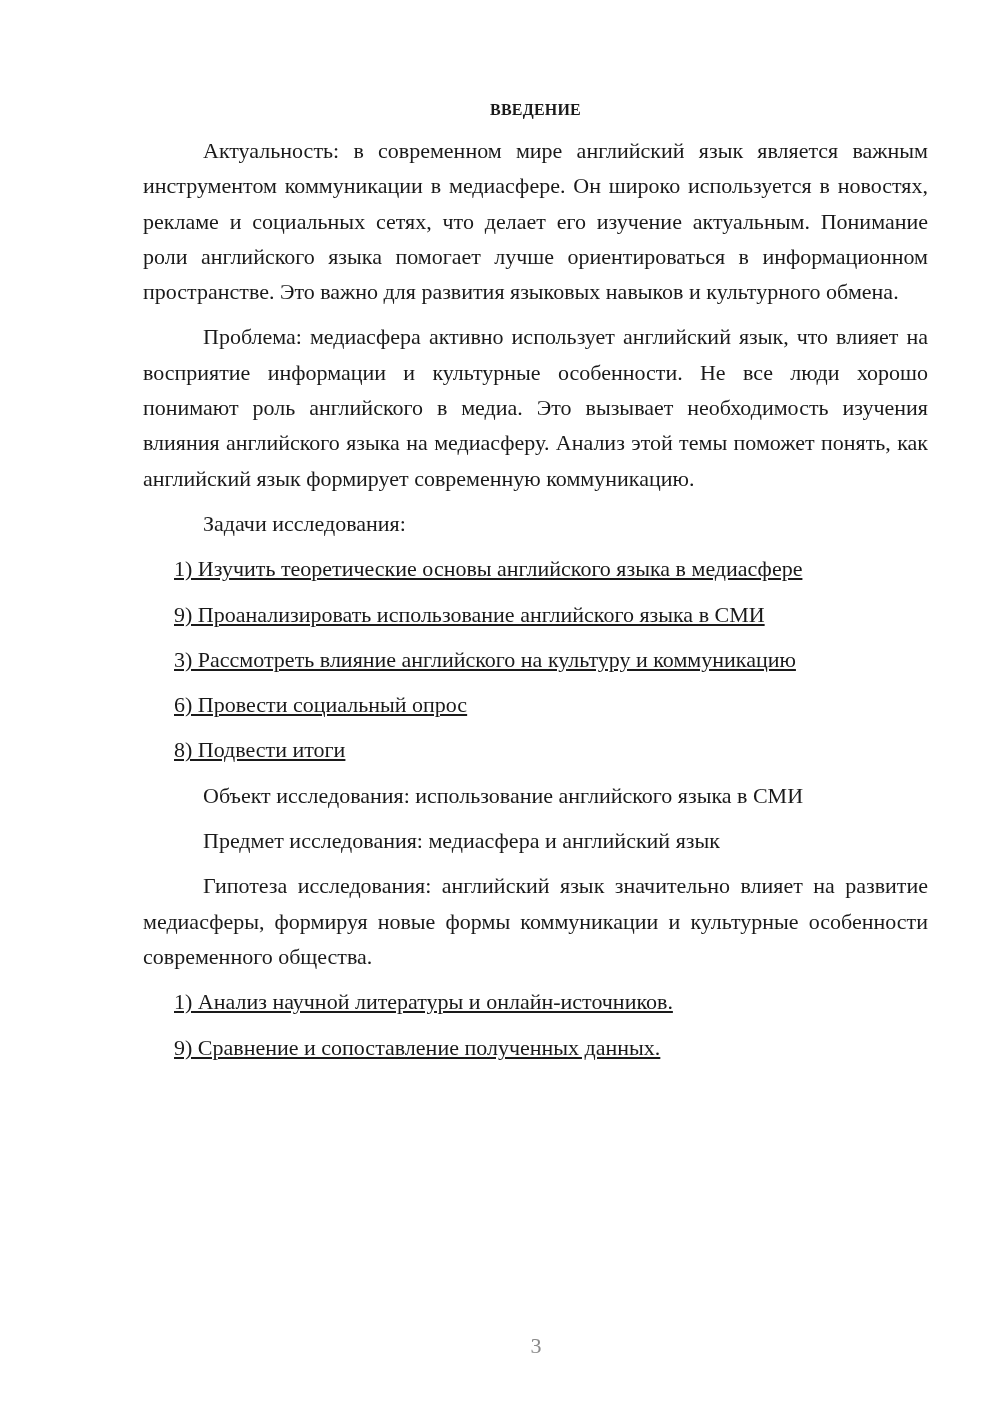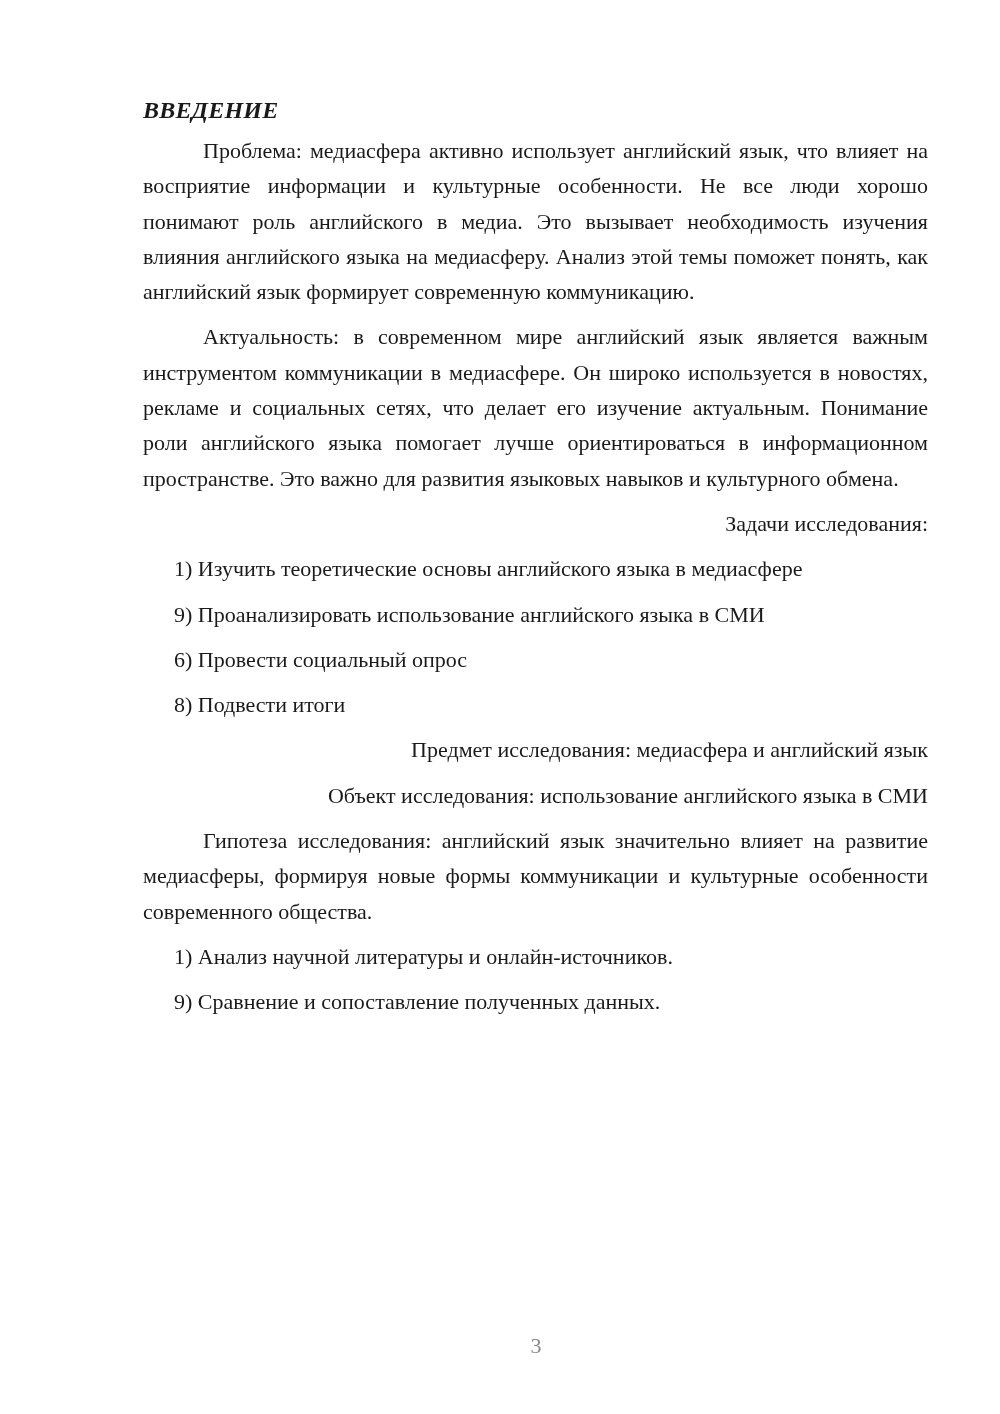--- a/index.html
+++ b/index.html
@@ -15,76 +15,77 @@
       font-family: "Liberation Serif", "DejaVu Serif", serif;
       color: #1a1a1a;
     }
     .page {
       position: absolute;
       left: 143px;
       top: 92px;
       width: 785px;
     }
     .title {
+      text-align: center;
       font-weight: bold;
-      font-size: 24px;
+      font-size: 16px;
       line-height: 36px;
       margin: 0 0 5px 0;
       letter-spacing: 0.2px;
-      font-style: italic;
     }
     p {
       margin: 0;
       font-size: 22px;
       line-height: 35.3px;
     }
     .para {
       text-align: justify;
       text-indent: 60px;
       margin-bottom: 10px;
     }
     .plain {
       text-indent: 60px;
       margin-bottom: 10px;
       line-height: 35.3px;
-      text-align: right;
     }
     .list-item {
       padding-left: 31px;
       margin-bottom: 10px;
+      text-decoration: underline;
     }
     .page-number {
       position: absolute;
       left: 0;
       width: 1072px;
       top: 1333px;
       text-align: center;
       font-size: 22px;
       color: #8a8a8a;
     }
   </style>
 </head>
 <body>
 
 <div class="page">
   <h1 class="title">ВВЕДЕНИЕ</h1>
 
+  <p class="para">Актуальность: в современном мире английский язык является важным инструментом коммуникации в медиасфере. Он широко используется в новостях, рекламе и социальных сетях, что делает его изучение актуальным. Понимание роли английского языка помогает лучше ориентироваться в информационном пространстве. Это важно для развития языковых навыков и культурного обмена.</p>
   <p class="para">Проблема: медиасфера активно использует английский язык, что влияет на восприятие информации и культурные особенности. Не все люди хорошо понимают роль английского в медиа. Это вызывает необходимость изучения влияния английского языка на медиасферу. Анализ этой темы поможет понять, как английский язык формирует современную коммуникацию.</p>
-  <p class="para">Актуальность: в современном мире английский язык является важным инструментом коммуникации в медиасфере. Он широко используется в новостях, рекламе и социальных сетях, что делает его изучение актуальным. Понимание роли английского языка помогает лучше ориентироваться в информационном пространстве. Это важно для развития языковых навыков и культурного обмена.</p>
 
   <p class="plain">Задачи исследования:</p>
   <div>
     <p class="list-item">1) Изучить теоретические основы английского языка в медиасфере</p>
     <p class="list-item">9) Проанализировать использование английского языка в СМИ</p>
+    <p class="list-item">3) Рассмотреть влияние английского на культуру и коммуникацию</p>
     <p class="list-item">6) Провести социальный опрос</p>
     <p class="list-item">8) Подвести итоги</p>
   </div>
 
+  <p class="plain">Объект исследования: использование английского языка в СМИ</p>
   <p class="plain">Предмет исследования: медиасфера и английский язык</p>
-  <p class="plain">Объект исследования: использование английского языка в СМИ</p>
   <p class="para">Гипотеза исследования: английский язык значительно влияет на развитие медиасферы, формируя новые формы коммуникации и культурные особенности современного общества.</p>
 
   <div>
     <p class="list-item">1) Анализ научной литературы и онлайн-источников.</p>
     <p class="list-item">9) Сравнение и сопоставление полученных данных.</p>
   </div>
 </div>
 
 <div class="page-number">3</div>
 

